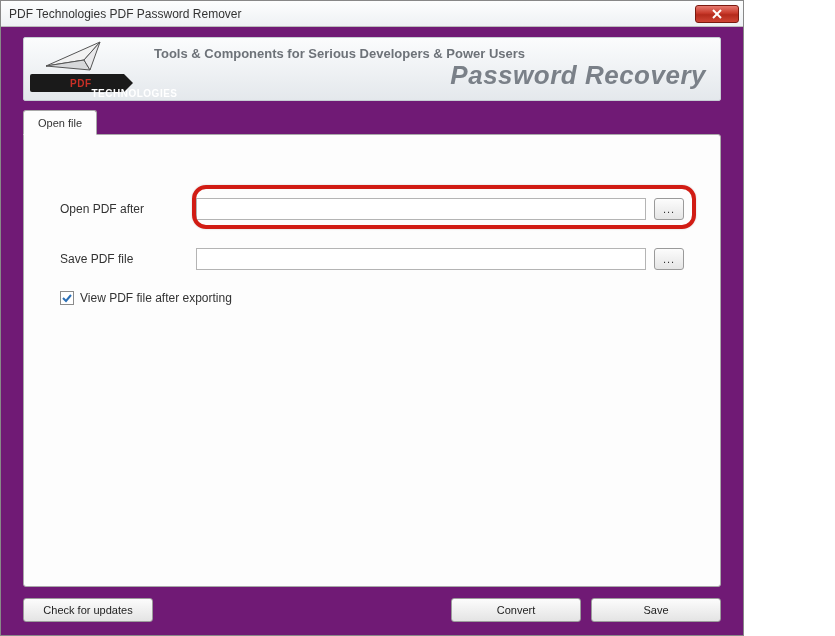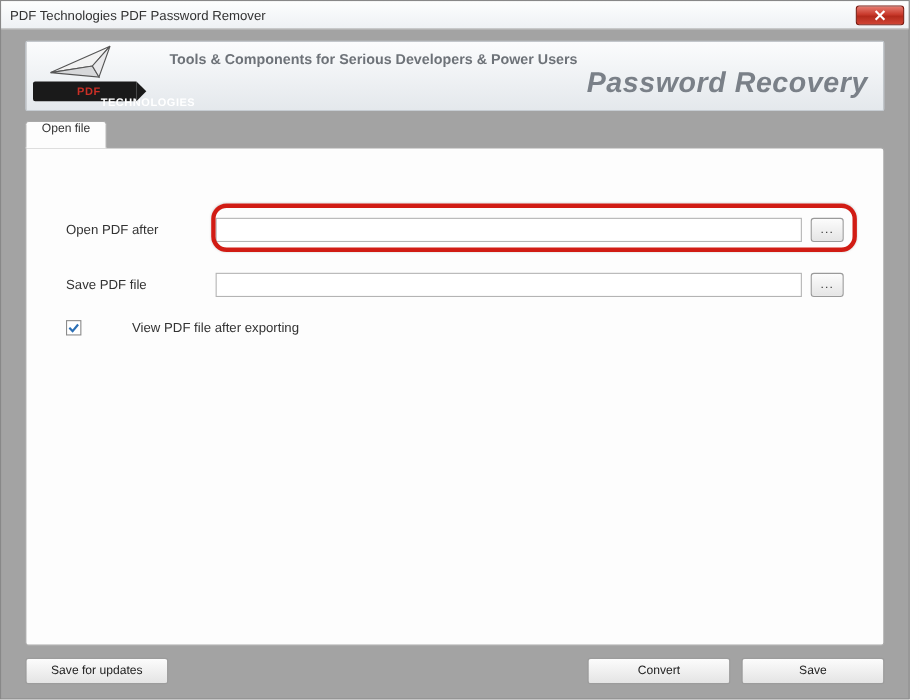--- a/index.html
+++ b/index.html
@@ -5,24 +5,24 @@
   * { box-sizing: border-box; margin: 0; padding: 0; }
   body {
     font-family: Tahoma, "Segoe UI", Arial, sans-serif;
     font-size: 11px;
     background: #fff;
     width: 835px;
     height: 636px;
     overflow: hidden;
   }
   .window {
-    width: 827px;
+    width: 744px;
     height: 636px;
     border: 1px solid #888;
-    background: #a3a3a3;
+    background: #701a75;
     position: relative;
   }
   .titlebar {
     height: 26px;
     background: linear-gradient(to bottom, #fdfefe, #eef1f4);
     border-bottom: 1px solid #bbb;
     display: flex;
     align-items: center;
     justify-content: space-between;
     padding: 0 4px 0 8px;
@@ -125,20 +125,21 @@
     position: absolute;
     left: 0;
     bottom: -1px;
     height: 25px;
     padding: 0 14px;
     background: #fdfdfd;
     border: 1px solid #a9a9a9;
     border-bottom: 1px solid #fdfdfd;
     border-radius: 3px 3px 0 0;
     display: flex;
+    align-items: center;
     font-size: 11px;
     color: #333;
     z-index: 2;
     cursor: pointer;
   }
   .panel {
     flex: 1;
     border: 1px solid #a9a9a9;
     border-radius: 0 3px 3px 3px;
     background: #fdfdfd;
@@ -186,21 +187,20 @@
     left: 168px;
     top: 50px;
     right: 24px;
     height: 44px;
     box-shadow: 0 0 2px rgba(0,0,0,.2);
   }
   .check-row {
     display: flex;
     align-items: center;
     margin-top: -4px;
-    gap: 40px;
   }
   .checkbox {
     width: 14px;
     height: 14px;
     border: 1px solid #8b8b8b;
     background: #fff;
     margin-right: 6px;
     display: flex;
     align-items: center;
     justify-content: center;
@@ -293,21 +293,21 @@
             <polyline points="1,5 4,8 9,2" fill="none" stroke="#2b6fb5" stroke-width="2"></polyline>
           </svg>
         </div>
         <span style="font-size:12px;color:#333;">View PDF file after exporting</span>
       </div>
 
     </div>
 
     <div class="footer">
       <button class="std-btn">
-        <span>Save for updates</span>
+        <span>Check for updates</span>
       </button>
       <div class="footer-right">
         <button class="std-btn">
           <span>Convert</span>
         </button>
         <button class="std-btn">
           <span>Save</span>
         </button>
       </div>
     </div>

